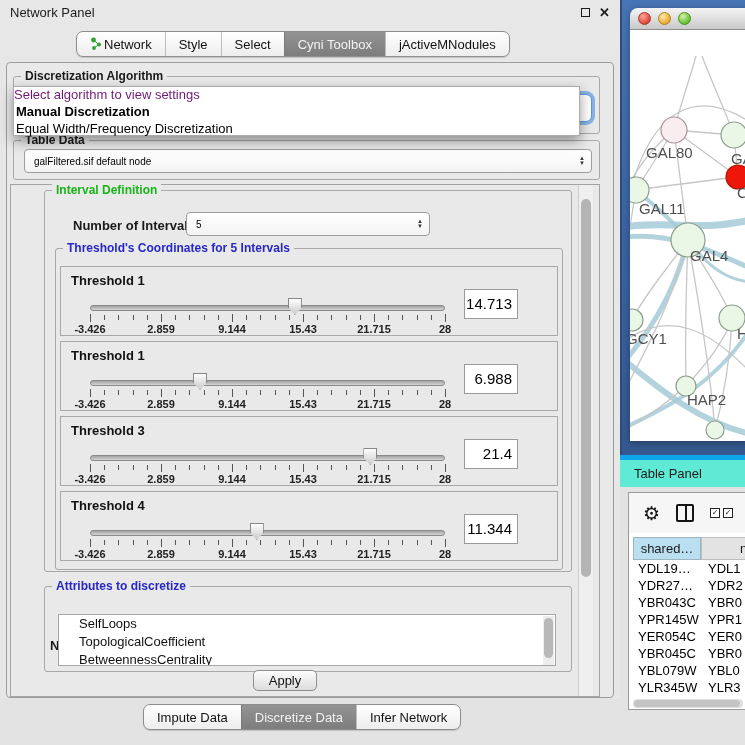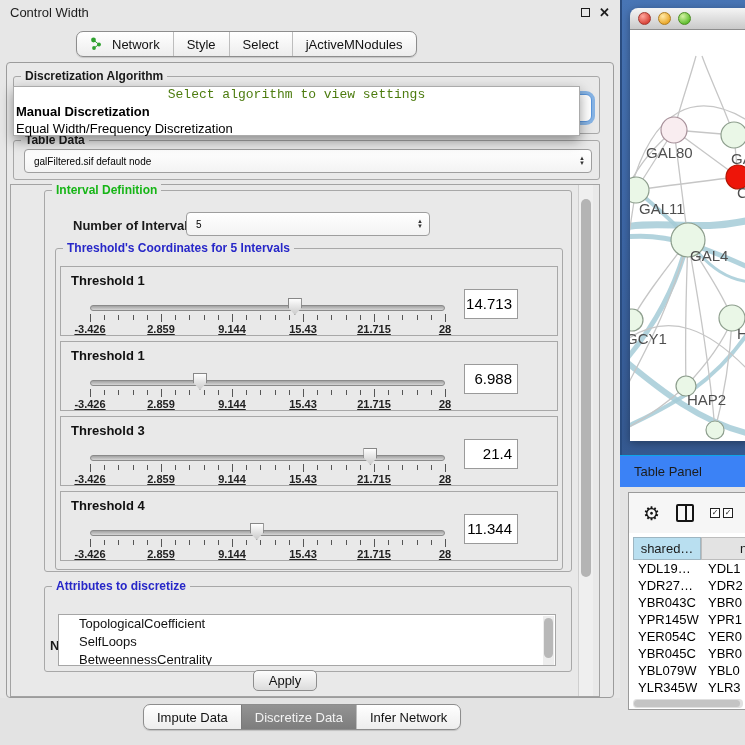--- a/index.html
+++ b/index.html
@@ -9,37 +9,37 @@
 
   
   #control-panel { left:0; top:0; width:620px; height:745px; background:#e7e7e7; }
   #cp-titlebar { left:0; top:0; width:620px; height:24px; display:flex; align-items:center; padding:0 10px; background:#e7e7e7; }
   #cp-title { font-size:13px; color:#1c1c1c; }
   #cp-win-icons { margin-left:auto; display:flex; align-items:center; gap:9px; }
   .float-ic { width:9px; height:9px; border:1.5px solid #1c1c1c; background:transparent; }
   .close-ic { font-size:13px; font-weight:bold; color:#1c1c1c; line-height:1; }
 
   .pill-tabs { display:flex; height:26px; border:1px solid #8d8d8d; border-radius:7px; overflow:hidden; background:linear-gradient(#ffffff,#ededed); box-shadow:0 1px 1px rgba(0,0,0,.15); }
-  .tab { display:flex; align-items:center; gap:9px; padding:0 13px; font-size:13px; color:#111; border-left:1px solid #bdbdbd; cursor:default; white-space:nowrap; }
+  .tab { display:flex; align-items:center; gap:1px; padding:0 13px; font-size:13px; color:#111; border-left:1px solid #bdbdbd; cursor:default; white-space:nowrap; }
   .tab:first-child { border-left:none; }
   .tab.sel { background:linear-gradient(#939393,#7d7d7d); color:#f3f3f3; border-left-color:#7a7a7a; }
   #top-tabs { left:76px; top:31px; }
   #bottom-tabs { left:143px; top:704px; }
 
   #outer-panel { left:6px; top:62px; width:608px; height:636px; border:1px solid #9c9c9c; border-radius:4px; background:#e9e9e9; }
 
   .group { border:1px solid #a8a8a8; border-radius:3px; }
   .group-title { position:absolute; top:-8px; left:7px; background:#e9e9e9; padding:0 4px; font-size:12px; font-weight:bold; }
   .t-black { color:#1a1a1a; } .t-green { color:#17b517; } .t-blue { color:#2727c8; }
 
   #algo-group { left:13px; top:76px; width:587px; height:58px; }
   #algo-combo { left:20px; top:94px; width:572px; height:28px; background:#fff; border:1.5px solid #5a96dc; border-radius:6px; box-shadow:0 0 0 3px rgba(100,160,225,.75); }
 
   #algo-popup { left:13px; top:86px; width:567px; height:50px; background:#ffffff; border:1px solid #ababab; box-shadow:0 5px 12px rgba(0,0,0,.4); z-index:20; }
-  .popup-placeholder { text-align:center; color:#4d7c0f; font-size:13px; line-height:16px;font-family:Liberation Mono, monospace; }
+  .popup-placeholder { text-align:left; color:#701a75; font-size:13px; line-height:16px; }
   .popup-opt { font-size:13px; line-height:17px; padding-left:2px; color:#000; }
   .popup-opt.bold { font-weight:bold; }
 
   #tabledata-group { left:13px; top:140px; width:587px; height:40px; }
   .combo { background:linear-gradient(#ffffff,#f3f3f3); border:1px solid #9e9e9e; border-radius:4px; display:flex; align-items:center; }
   .combo-text { padding-left:9px; font-size:10px; color:#000; }
   .combo-arrows { margin-left:auto; margin-right:6px; display:flex; flex-direction:column; line-height:5px; font-size:6px; color:#333; }
   #tabledata-combo { left:24px; top:149px; width:568px; height:24px; }
 
   #viewport { left:10px; top:184px; width:590px; height:513px; border:1px solid #a3a3a3; background:#e9e9e9; }
@@ -49,21 +49,21 @@
   #interval-group { left:44px; top:190px; width:528px; height:382px; }
   #numint-label { left:73px; top:218px; font-weight:bold; font-size:13px; }
   #numint-combo { left:186px; top:212px; width:244px; height:24px; }
   #thresh-group { left:55px; top:248px; width:508px; height:322px; }
 
   .thr-panel { position:absolute; left:60px; width:498px; height:70px; border:1px solid #a8a8a8; background:#e9e9e9; }
   .thr-label { position:absolute; left:10px; top:6px; font-weight:bold; font-size:13px; color:#111; }
   .thr-track { position:absolute; left:29px; top:38px; width:355px; height:6px; border:1px solid #8a8a8a; border-radius:3px; background:linear-gradient(#a2a2a2,#d6d6d6); }
   .thr-thumb { position:absolute; top:31px; width:14px; height:17px; background:linear-gradient(#fefefe,#cccccc); border:1px solid #878787; clip-path:polygon(0 0,100% 0,100% 55%,50% 100%,0 55%); }
   .tick { position:absolute; width:1px; background:#555; }
-  .tick-label { position:absolute; top:56px; transform:translateX(-50%); font-size:11px; font-weight:bold; color:#222;text-decoration:underline; }
+  .tick-label { position:absolute; top:56px; transform:translateX(-50%); font-size:11px; font-weight:bold; color:#222; }
   .thr-value { position:absolute; left:403px; top:22px; width:54px; height:30px; background:#fff; border:1px solid #9a9a9a; font-size:15px; text-align:right; line-height:28px; padding-right:5px; color:#000; }
 
   #attr-group { left:44px; top:586px; width:528px; height:86px; }
   #attr-subtitle { left:50px; top:598px; font-weight:bold; font-size:13px;margin-top:40px; }
   #attr-list { left:58px; top:614px; width:498px; height:52px; background:#fff; border:1px solid #a6a6a6; overflow:hidden; }
   .attr-item { font-size:13px; line-height:18px; padding-left:20px; color:#111; }
   #attr-scroll { position:absolute; right:1px; top:1px; width:11px; height:50px; background:#ededed; }
   #attr-thumb { position:absolute; left:1px; top:2px; width:9px; height:40px; background:#b8b8b8; border-radius:5px; }
 
   #apply-btn { left:253px; top:670px; width:64px; height:21px; border:1px solid #8e8e8e; border-radius:5px; background:linear-gradient(#fdfdfd,#dcdcdc); font-size:13px; text-align:center; line-height:19px; color:#111; }
@@ -74,21 +74,21 @@
   #blue-panel { left:620px; top:0; width:125px; height:455px; background:linear-gradient(180deg,#4875b5 0%,#3c65a4 55%,#355990 100%); border-left:2px solid #2b4d80; }
   #net-window { left:630px; top:8px; width:120px; height:433px; border-radius:8px 0 0 0; overflow:hidden; box-shadow:0 2px 8px rgba(0,0,0,.35); }
   #net-titlebar { height:22px; background:linear-gradient(#f5f5f5,#c9c9c9); border-bottom:1px solid #8d8d8d; display:flex; align-items:center; padding-left:8px; gap:7px; }
   .light { width:13px; height:13px; border-radius:50%; }
   .light.red    { background:radial-gradient(circle at 35% 30%, #ffa79e, #d9453a 72%); border:1px solid #a23830; }
   .light.yellow { background:radial-gradient(circle at 35% 30%, #ffeaa8, #eaa92e 72%); border:1px solid #ad7d20; }
   .light.green  { background:radial-gradient(circle at 35% 30%, #d5f2a4, #61bf31 72%); border:1px solid #4c8c23; }
   #net-canvas { height:411px; background:#ffffff; position:relative; }
   #net-canvas svg { position:absolute; left:0; top:0; }
 
-  #tp-header { left:620px; top:455px; width:125px; height:32px; background:#3b82f6; border-top:1px solid #0ea5e9; display:flex; align-items:center; padding-left:14px; font-size:13px; color:#1c1c1c; }
+  #tp-header { left:620px; top:455px; width:125px; height:32px; background:#5eead4; border-top:5px solid #0ea5e9; display:flex; align-items:center; padding-left:14px; font-size:13px; color:#1c1c1c; }
   #tp-body { left:620px; top:487px; width:125px; height:258px; background:#e3e3e3; }
   #table-box { left:628px; top:492px; width:122px; height:218px; background:#fff; border:1px solid #9a9a9a; overflow:hidden; }
   #tp-toolbar { position:absolute; left:0; top:0; width:100%; height:40px; display:flex; align-items:center; gap:16px; padding-left:14px; background:#f6f6f6; }
   .gear { font-size:19px; color:#141414; line-height:1; }
   .cols-ic { width:18px; height:18px; border:2px solid #141414; border-radius:2px; position:relative; }
   .cols-ic::after { content:""; position:absolute; left:50%; top:0; width:2px; height:100%; background:#141414; }
   .cb-group { display:flex; gap:3px; }
   .cb { width:10px; height:10px; border:1.5px solid #222; font-size:8px; line-height:8px; text-align:center; color:#222; background:#fff; }
 
   #tp-table { position:absolute; left:4px; top:44px; width:240px; }
@@ -102,21 +102,21 @@
   #tp-rows { overflow:hidden; height:141px; }
   #tp-hscroll { position:absolute; left:4px; top:206px; width:110px; height:9px; background:#e0e0e0; border-radius:4px; }
   #tp-hthumb { position:absolute; left:1px; top:1px; width:106px; height:7px; background:#c4c4c4; border-radius:4px; }
 </style>
 </head>
 <body>
 
 <div class="abs" id="control-panel">
 
   <div class="abs" id="cp-titlebar">
-    <span id="cp-title">Control Width</span>
+    <span id="cp-title">Network Panel</span>
     <span id="cp-win-icons">
       <span class="float-ic"></span>
       <span class="close-ic">✕</span>
     </span>
   </div>
 
   <div class="abs pill-tabs" id="top-tabs">
       <div class="tab">
         <svg width="13" height="14" viewBox="0 0 13 14">
           <path d="M3.5 3 L9 7.5 L4 11" stroke="#2fa12f" stroke-width="1" fill="none"></path>
@@ -124,20 +124,23 @@
           <circle cx="9" cy="7.5" r="1.9" fill="#2fa12f"></circle>
           <circle cx="4" cy="11" r="1.9" fill="#2fa12f"></circle>
         </svg>
         <span>Network</span>
       </div>
       <div class="tab">
         <span>Style</span>
       </div>
       <div class="tab">
         <span>Select</span>
+      </div>
+      <div class="tab sel">
+        <span>Cyni Toolbox</span>
       </div>
       <div class="tab">
         <span>jActiveMNodules</span>
       </div>
     </div>
 
   <div class="abs" id="outer-panel"></div>
 
   <div class="abs group" id="algo-group">
     <span class="group-title t-black">Discretization Algorithm</span>
@@ -328,22 +331,22 @@
       <span class="thr-value">11.344</span>
     </div>
     </div>
 
   <div class="abs group" id="attr-group">
     <span class="group-title t-blue">Attributes to discretize</span>
   </div>
   <div class="abs" id="attr-subtitle">Numerical Attributes</div>
   <div class="abs" id="attr-list">
     <div id="attr-items">
+        <div class="attr-item">SelfLoops</div>
         <div class="attr-item">TopologicalCoefficient</div>
-        <div class="attr-item">SelfLoops</div>
         <div class="attr-item">BetweennessCentrality</div>
       </div>
     <div id="attr-scroll">
         <div id="attr-thumb"></div>
       </div>
   </div>
 
   <div class="abs" id="apply-btn">Apply</div>
 
   <div class="abs" id="bottom-strip"></div>

